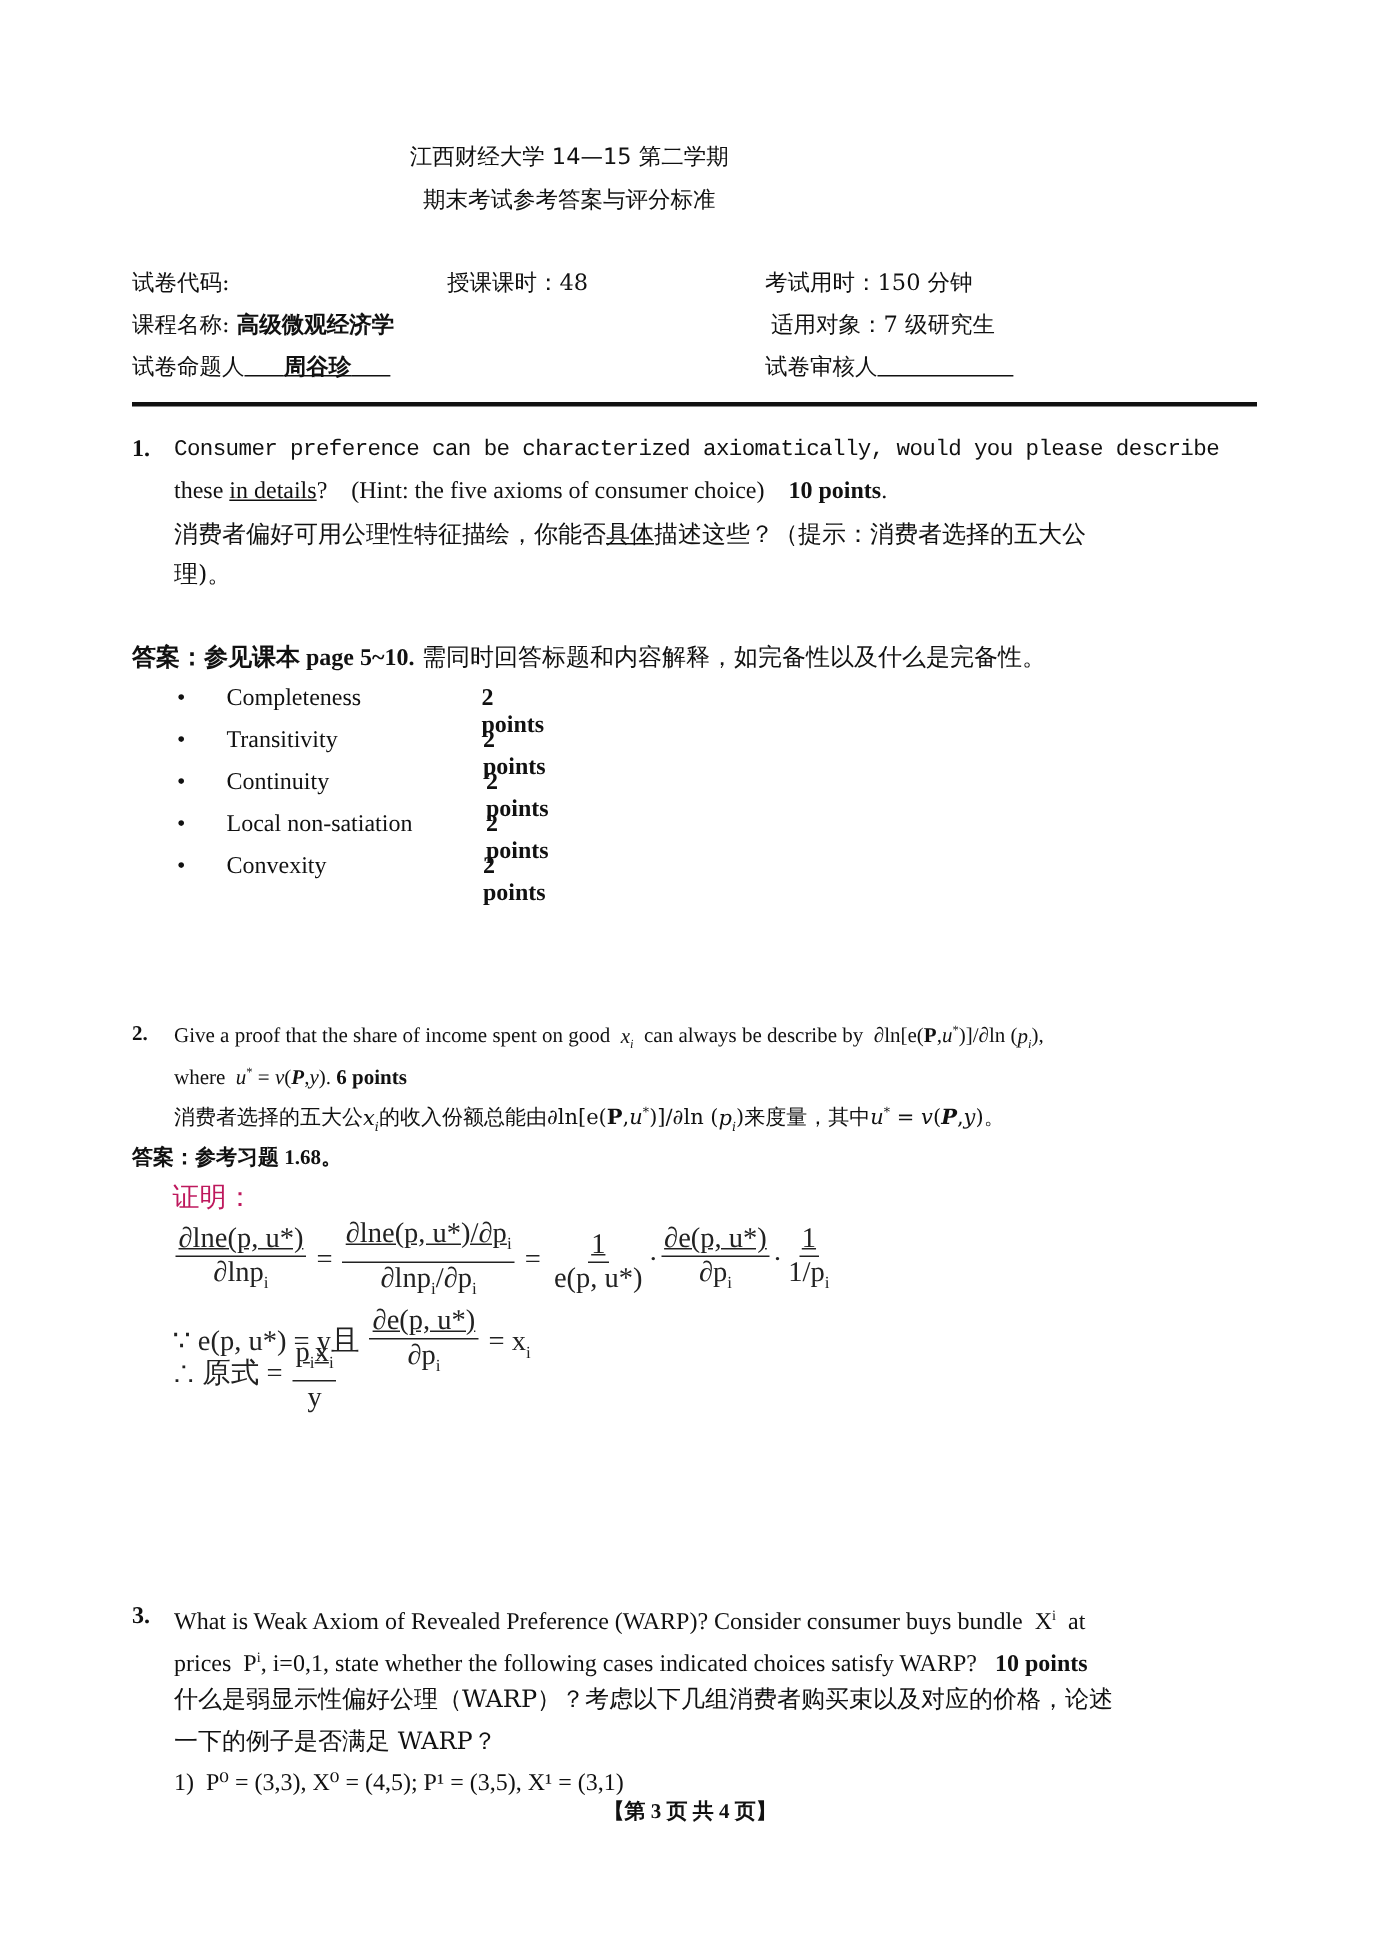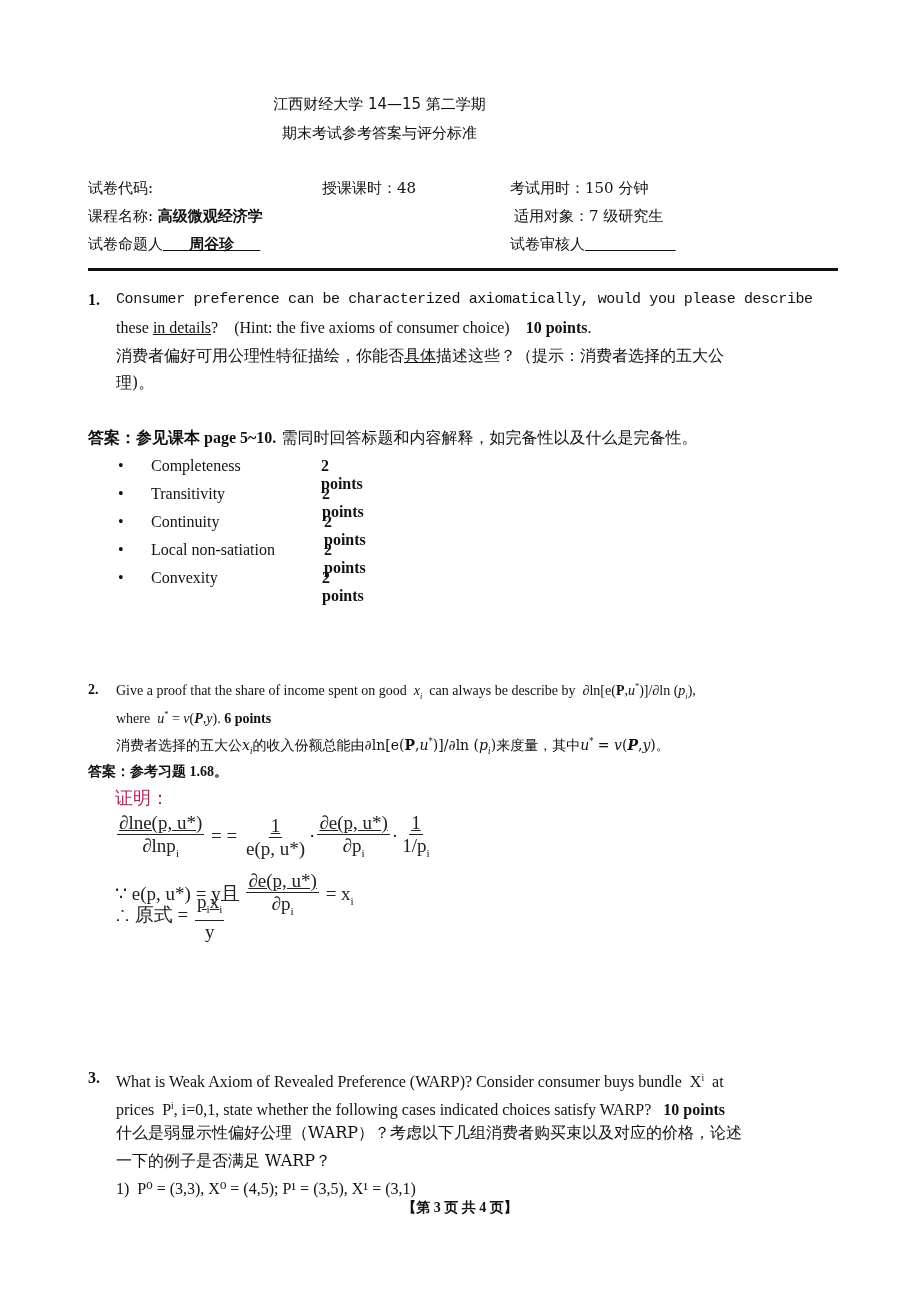--- a/index.html
+++ b/index.html
@@ -28,21 +28,21 @@
   sup { font-size:60%; }
   .footer { left:0; width:920px; text-align:center; font-weight:bold; font-size:14px; }
 </style>
 </head>
 <body>
 
 <div class="abs title" style="top:95px;">江西财经大学 14—15 第二学期</div>
 <div class="abs title" style="top:124px;">期末考试参考答案与评分标准</div>
 
 <div class="abs meta" style="left:88px; top:179px;">试卷代码:</div>
-<div class="abs meta" style="left:298px; top:179px;margin-left:24px;">授课课时：48</div>
+<div class="abs meta" style="left:298px; top:179px;">授课课时：48</div>
 <div class="abs meta" style="left:510px; top:179px;">考试用时：150 分钟</div>
 
 <div class="abs meta" style="left:88px; top:207px;">
   <span>课程名称: </span><span class="b">高级微观经济学</span>
 </div>
 <div class="abs meta" style="left:514px; top:207px;">适用对象：7 级研究生</div>
 
 <div class="abs meta" style="left:88px; top:235px;">
   <span>试卷命题人</span><span class="u b">&nbsp;&nbsp;&nbsp;&nbsp;&nbsp;<span>周谷珍</span>&nbsp;&nbsp;&nbsp;&nbsp;&nbsp;</span>
 </div>
@@ -99,21 +99,24 @@
   <span>消费者选择的五大公</span><i>x<sub>i</sub></i><span>的收入份额总能由</span>∂ln[e(<b>P</b>,<i>u</i><sup>*</sup>)]/∂ln (<i>p<sub>i</sub></i>)<span>来度量，其中</span><i>u</i><sup>*</sup> = <i>v</i>(<b><i>P</i></b>,<i>y</i>)<span>。</span>
 </div>
 <div class="abs b" style="left:88px; top:763px; font-size:14px;">答案：参考习题 1.68。</div>
 
 <div class="abs math" style="left:115px; top:786px; color:#be185d; font-size:18px;">证明：</div>
 <div class="abs math" style="left:115px; top:812px; white-space:nowrap;">
   <span class="frac">
       <span class="num">∂lne(p, u*)</span>
       <span class="den">∂lnp<sub>i</sub></span>
     </span> =
-   =
+  <span class="frac">
+      <span class="num">∂lne(p, u*)/∂p<sub>i</sub></span>
+      <span class="den">∂lnp<sub>i</sub>/∂p<sub>i</sub></span>
+    </span> =
   <span class="frac">
       <span class="num">1</span>
       <span class="den">e(p, u*)</span>
     </span>·<span class="frac">
       <span class="num">∂e(p, u*)</span>
       <span class="den">∂p<sub>i</sub></span>
     </span>·<span class="frac">
       <span class="num">1</span>
       <span class="den">1/p<sub>i</sub></span>
     </span>

